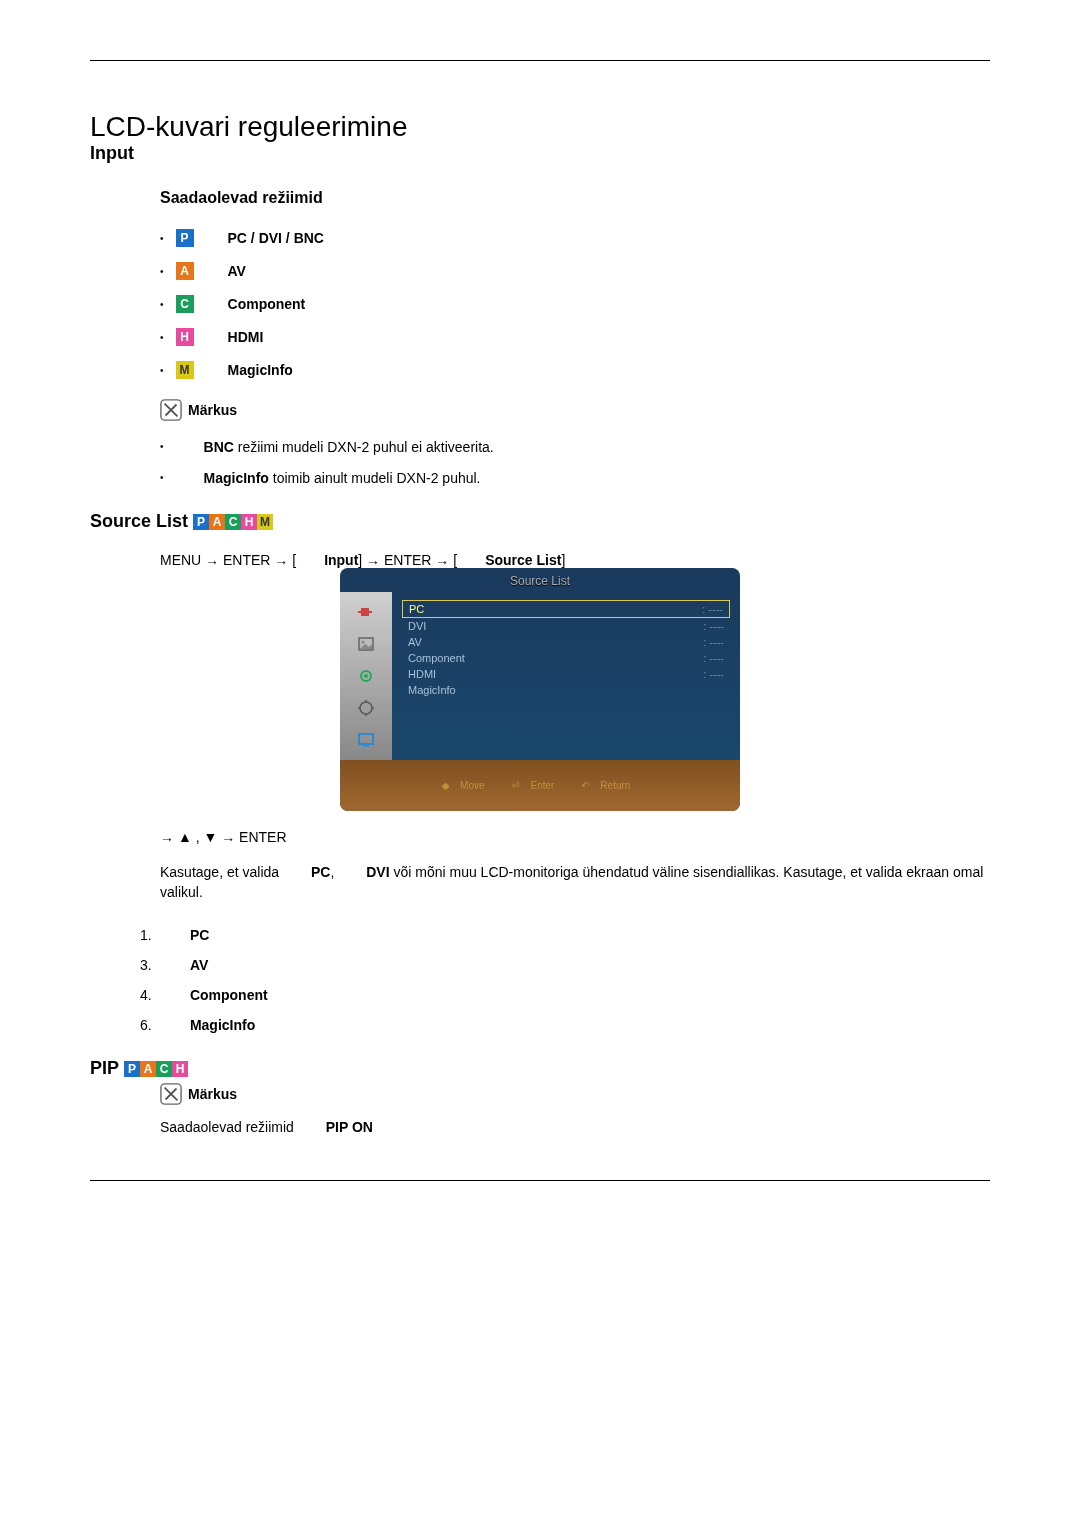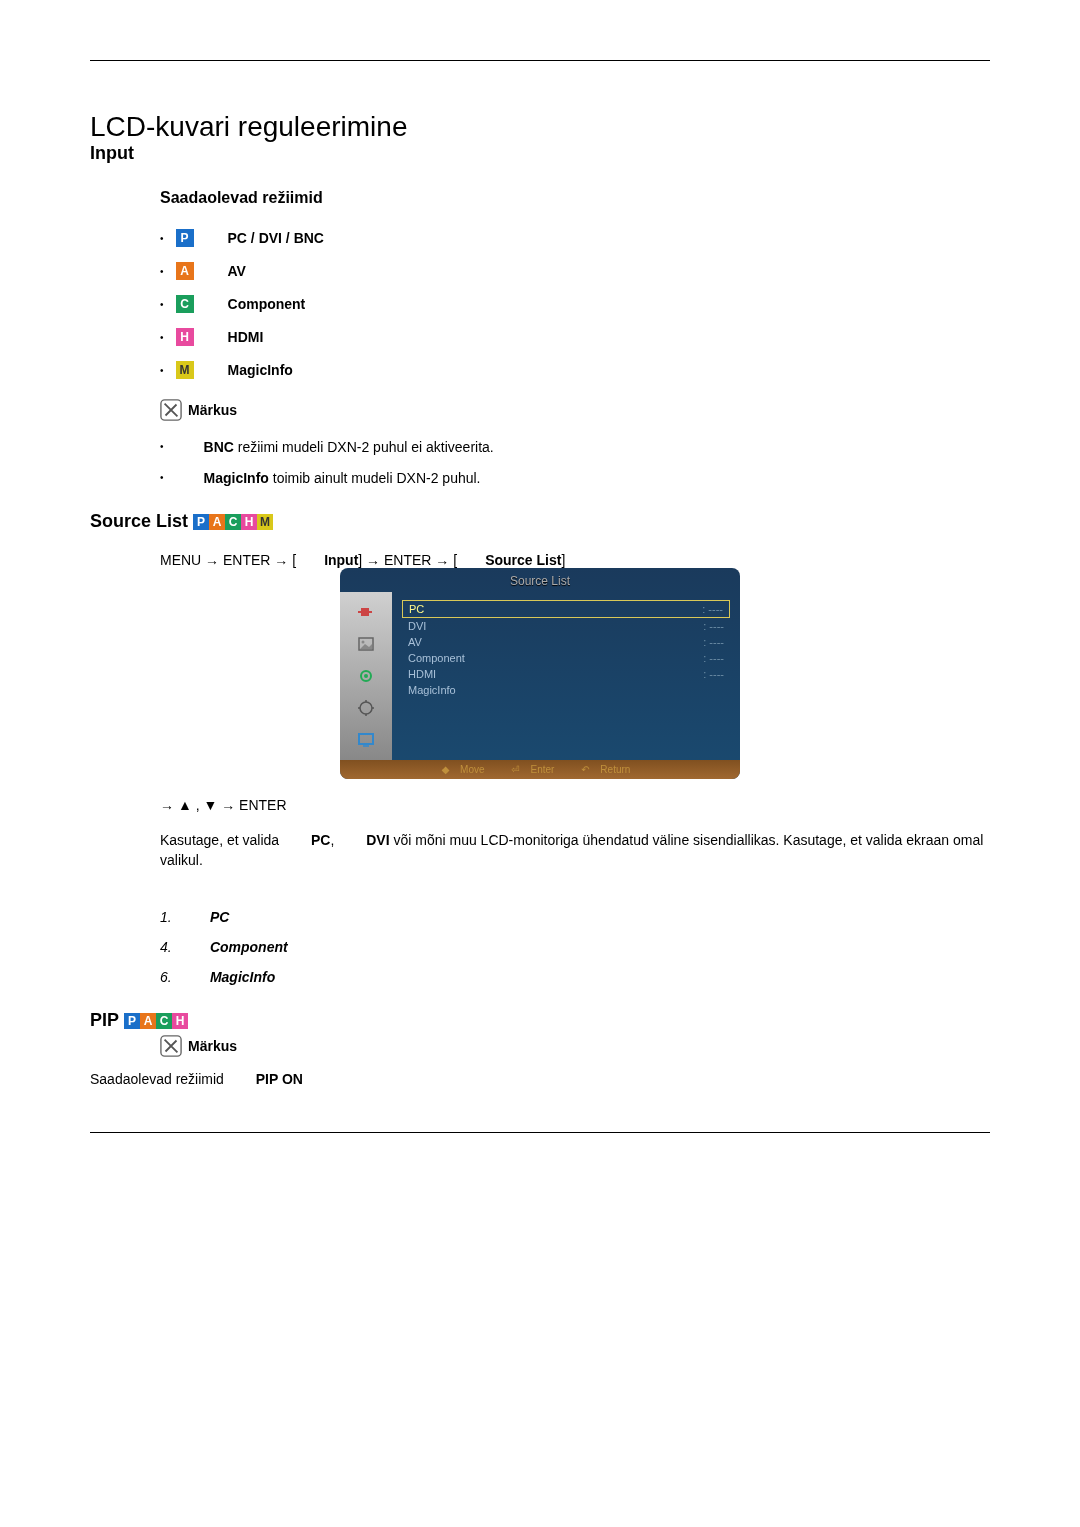--- a/index.html
+++ b/index.html
@@ -167,41 +167,40 @@
     .osd-item.selected {
       color: #fff88a;
       border: 1px solid #d8c858;
     }
     .osd-item .sep { color: #7090a8; }
     .osd-footer {
       background: linear-gradient(180deg, #805020 0%, #a06830 100%);
       font-size: 10px;
       color: #c0903c;
       text-align: center;
-      padding: 4px 0;
+      padding: 20px 0;
     }
     .osd-footer span {
       margin: 0 8px;
     }
     .nav-path {
       margin-left: 70px;
       font-size: 14px;
       margin-bottom: 18px;
     }
     .paragraph {
       margin-left: 70px;
       font-size: 14px;
       line-height: 1.4;
-      margin-bottom: 39px;
+      margin-bottom: 25px;
     }
     .num-list {
-      margin-left: 70px;
+      margin-left: 50px;
       list-style: none;
       margin-bottom: 25px;
-      font-style: italic;
     }
     .num-list li {
       font-size: 14px;
       margin-bottom: 14px;
     }
     .num-list .num {
       display: inline-block;
       width: 18px;
     }
     .pip-row {
@@ -209,20 +208,21 @@
       align-items: center;
       margin-bottom: 4px;
     }
     .pip-note {
       margin-left: 70px;
       display: flex;
       align-items: center;
       margin-bottom: 14px;
     }
     .pip-text {
+      margin-left: 70px;
       font-size: 14px;
     }
     .hr-bottom {
       border-top: 1px solid #000;
       margin-top: 45px;
     }
     .bold { font-weight: bold; padding-left: 28px; }
   </style>
 </head>
 <body>
@@ -367,20 +367,21 @@
 </div>
 
 <div class="nav-path">→ ▲ , ▼ → ENTER</div>
 
 <div class="paragraph">
   <span>Kasutage, et valida </span><span class="bold">PC</span><span>, </span><span class="bold">DVI</span><span> või mõni muu LCD-monitoriga ühendatud väline sisendiallikas. Kasutage, et valida ekraan omal valikul.</span>
 </div>
 
 <ol class="num-list">
   <li><span class="num">1.</span> <span class="bold">PC</span></li>
+  <li><span class="num">3.</span> <span class="bold">AV</span></li>
   <li><span class="num">4.</span> <span class="bold">Component</span></li>
   <li><span class="num">6.</span> <span class="bold">MagicInfo</span></li>
 </ol>
 
 <div class="pip-row">
   <span class="section-h2-inline">PIP</span>
   <span class="badge-strip">
     <span class="mode-badge badge-p">P</span>
     <span class="mode-badge badge-a">A</span>
     <span class="mode-badge badge-c">C</span>

